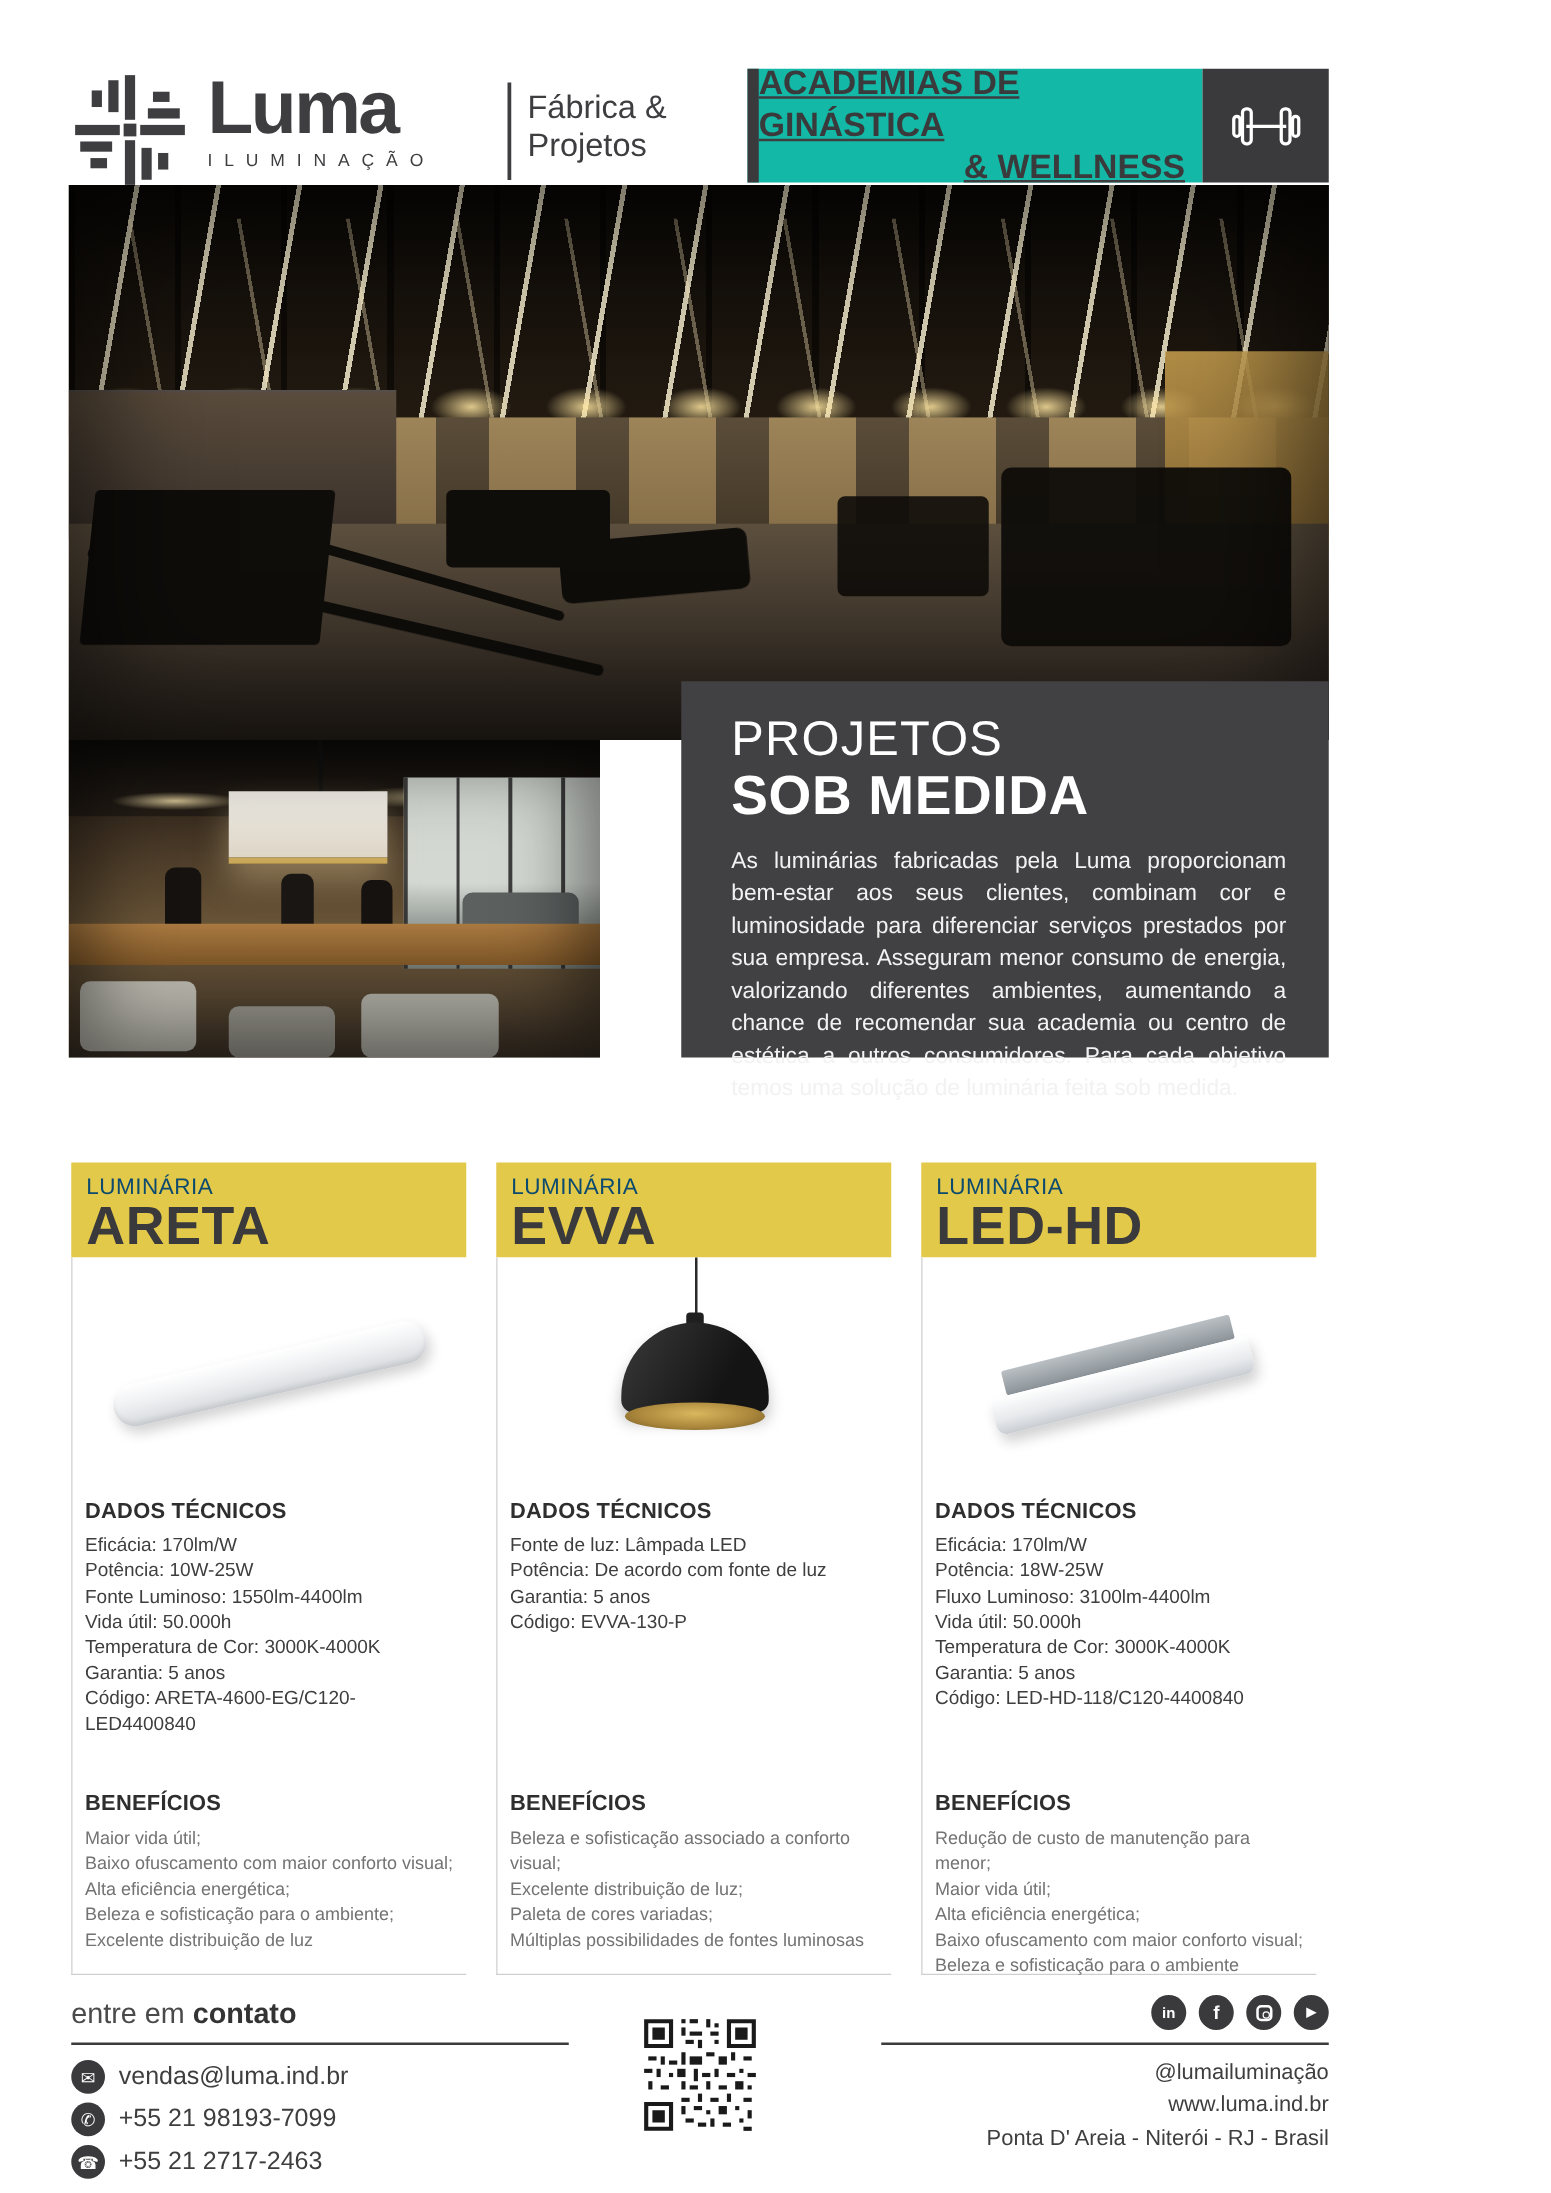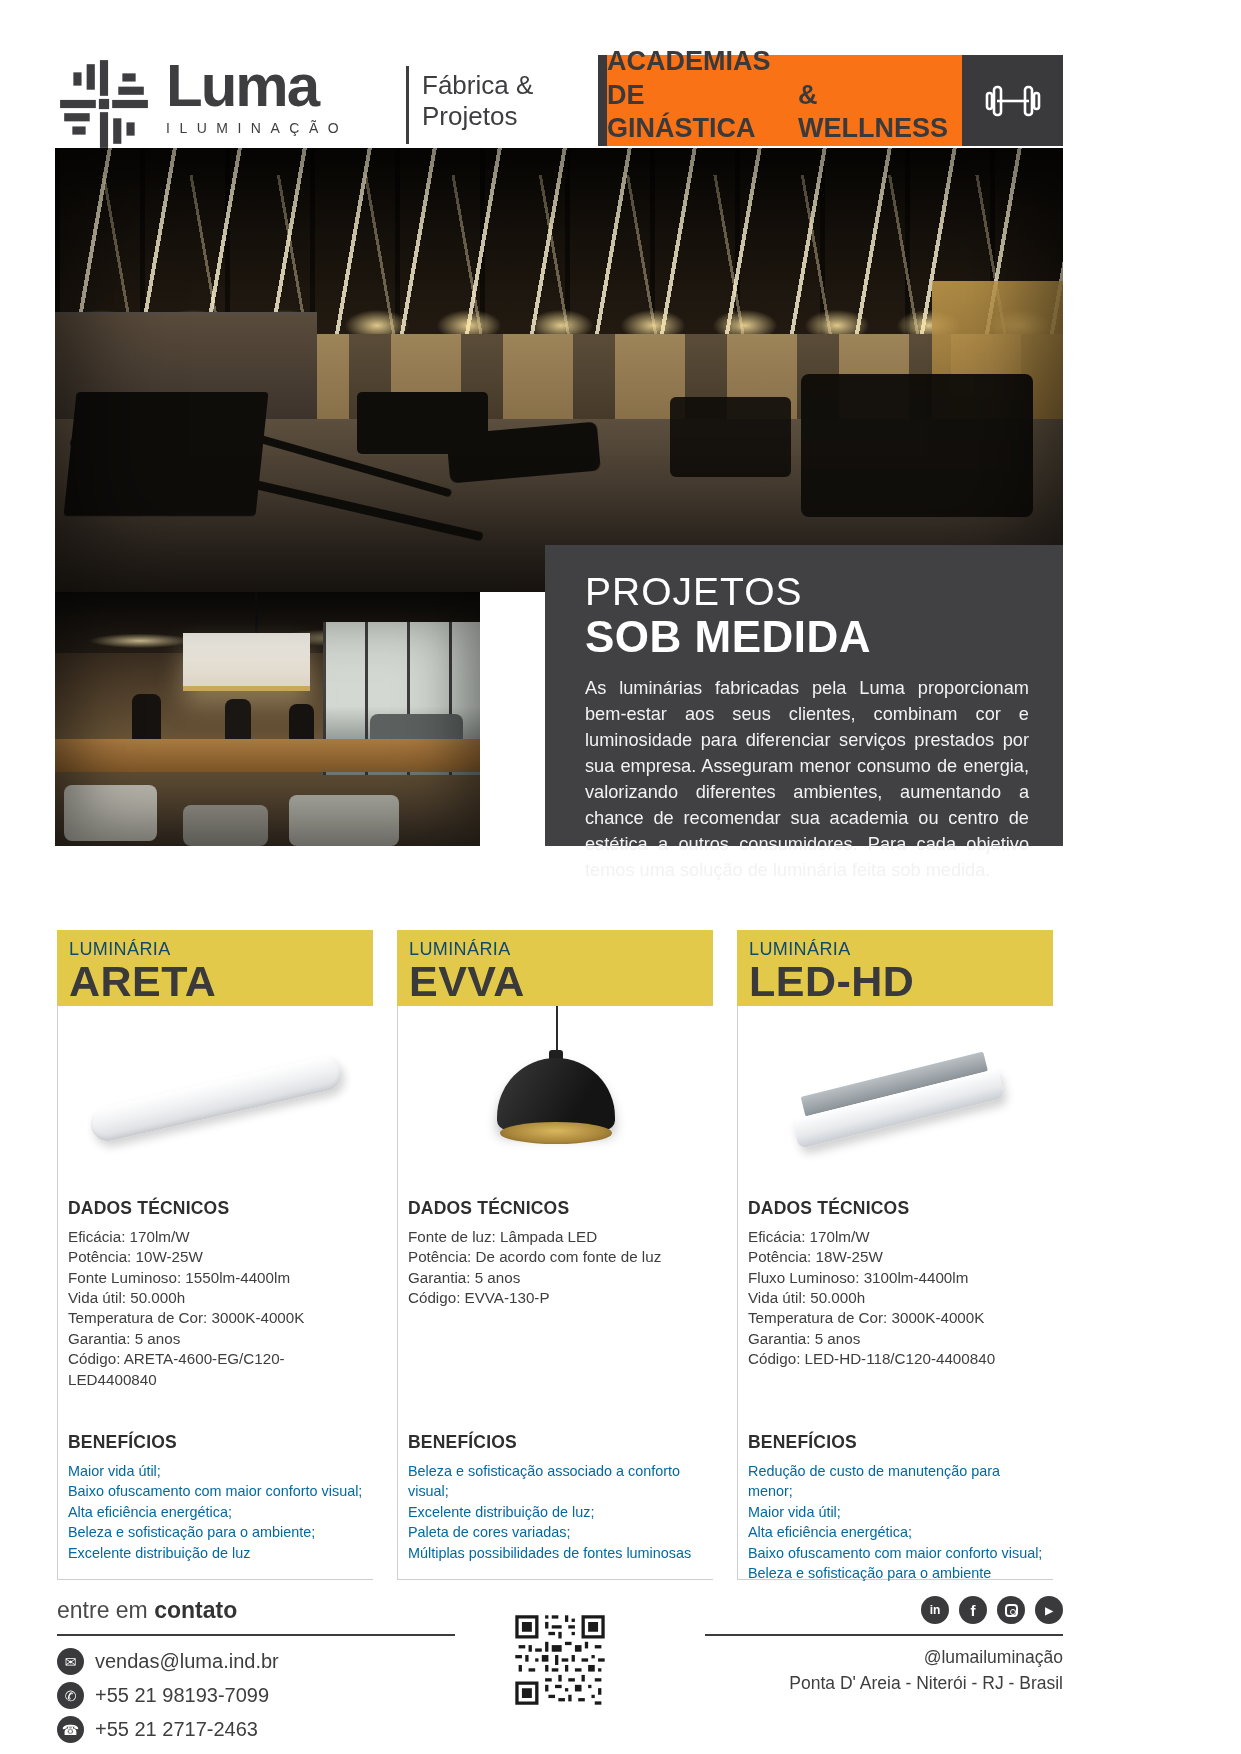--- a/index.html
+++ b/index.html
@@ -9,23 +9,23 @@
 
   
   .logo-mark { position:absolute; left:55px; top:55px; width:98px; height:98px; }
   .logo-text { position:absolute; left:166px; top:56px; }
   .logo-name { font-size:60px; font-weight:700; letter-spacing:-2px; line-height:1; color:#3e3d40; }
   .logo-sub  { font-size:14px; letter-spacing:9.5px; margin-top:4px; color:#3e3d40; }
   .logo-divider { position:absolute; left:406px; top:66px; width:3px; height:78px; background:#3e3d40; }
   .logo-tagline { position:absolute; left:422px; top:70px; font-size:26px; line-height:1.2; color:#3e3d40; }
 
   .banner { position:absolute; left:598px; top:55px; width:364px; height:91px;
-            background:#f97316; border-left:9px solid #3a393b;
-            display:flex; justify-content:center; align-items:flex-end;
-            padding-right:14px; }
+            background:#14b8a6; border-left:9px solid #3a393b;
+            display:flex; flex-direction:column; justify-content:center; align-items:flex-end;
+            padding-right:14px;text-decoration:underline; }
   .banner div { font-size:27px; font-weight:800; color:#3a393b; line-height:1.25; }
   .banner-iconbox { position:absolute; left:962px; top:55px; width:101px; height:91px; background:#3a393b;
                     display:flex; align-items:center; justify-content:center; }
 
   
   .photo-main { position:absolute; left:55px; top:148px; width:1008px; height:444px;
                 background:linear-gradient(180deg,#0c0a08 0%,#1d150d 30%,#6e5a41 48%,#55473a 62%,#2b241d 100%);
                 overflow:hidden; }
   .pm-ceiling { position:absolute; left:0; top:0; width:100%; height:45%;
                 background:
@@ -98,21 +98,21 @@
   .card.c1 { left:57px; } .card.c2 { left:397px; } .card.c3 { left:737px; }
   .card-head { height:76px; background:#e3c94a; padding:9px 0 0 12px; }
   .card-cat  { font-size:18px; color:#0c4a6e; letter-spacing:.4px; }
   .card-name { font-size:43px; font-weight:800; color:#3a393b; line-height:1.02; letter-spacing:.5px; }
   .card-body { height:574px; border-left:1px solid #cfcfcf; border-bottom:1px solid #cfcfcf; background:#fff; }
   .prod-img { height:186px; display:flex; align-items:center; justify-content:center; position:relative; }
   .tech { padding:6px 8px 0 10px; height:234px; }
   .sec-title { font-size:17.5px; font-weight:700; color:#2e2e2e; margin-bottom:8px; letter-spacing:.2px; }
   .tech-line { font-size:15.2px; line-height:1.34; color:#3e3e3e; }
   .benefits { padding:6px 6px 0 10px; }
-  .ben-line { font-size:14.4px; line-height:1.42; color:#0369a1; }
+  .ben-line { font-size:14.4px; line-height:1.42; color:#737373; }
 
   
   .areta-fixture { width:256px; height:34px; border-radius:17px; transform:rotate(-13deg);
                    background:linear-gradient(180deg,#ffffff 0%,#f0f1f3 45%,#d6d9dd 100%);
                    box-shadow:2px 6px 10px rgba(0,0,0,.18), inset 0 -3px 4px rgba(0,0,0,.08); }
   .evva-cord { position:absolute; left:50%; top:0; width:2px; height:56px; background:#2a2a2a; }
   .evva-dome { position:absolute; left:50%; top:52px; transform:translateX(-50%); width:118px; height:72px;
                background:linear-gradient(120deg,#3a3a3a,#141414 70%); border-radius:60px 60px 10px 10px;
                box-shadow:0 8px 12px rgba(0,0,0,.25); }
   .evva-rim { position:absolute; left:50%; top:116px; transform:translateX(-50%); width:112px; height:22px;
@@ -423,16 +423,17 @@
         <span class="ig-square"></span>
       </span>
     <span class="sicon">
         <span style="font-size:10px;">▶</span>
       </span>
   </div>
   <div class="hr-right"></div>
 
   <div class="addr-block">
     <div>@lumailuminação</div>
+    <div>www.luma.ind.br</div>
     <div>Ponta D' Areia - Niterói - RJ - Brasil</div>
   </div>
 
 </div>
 
 </body></html>

